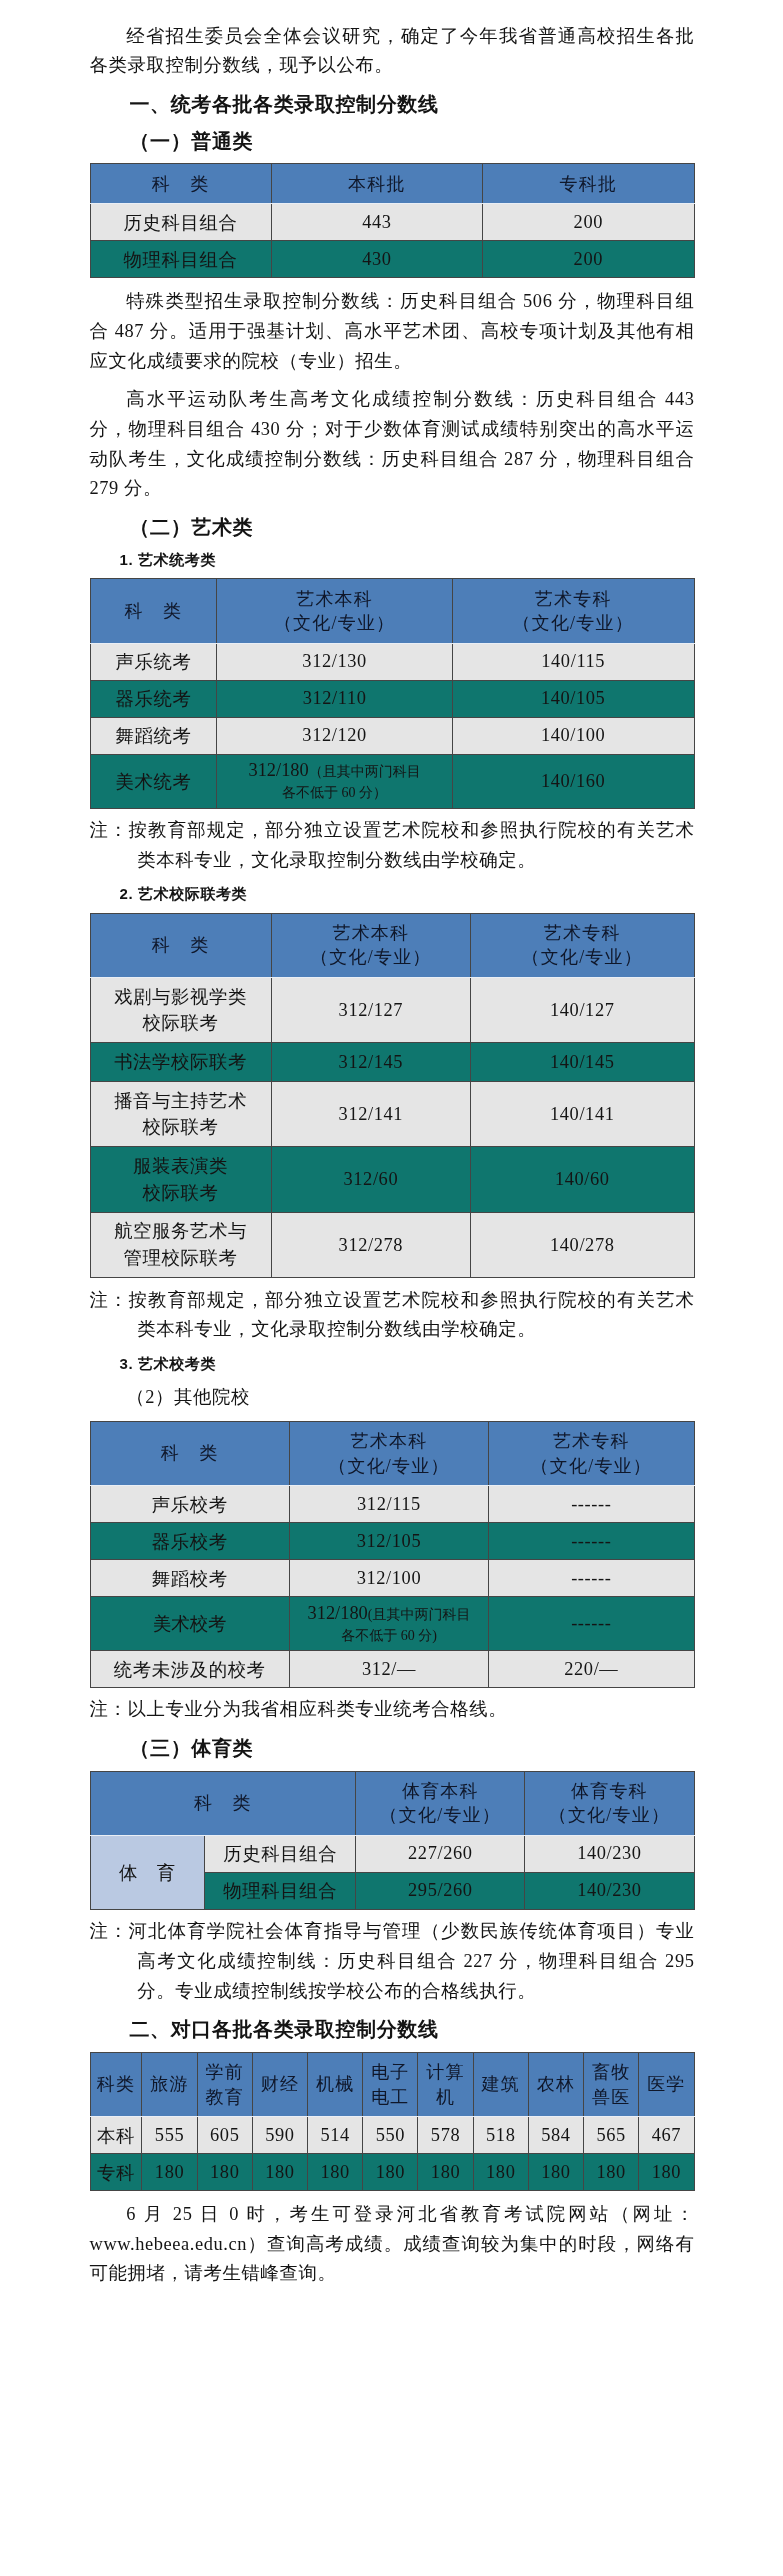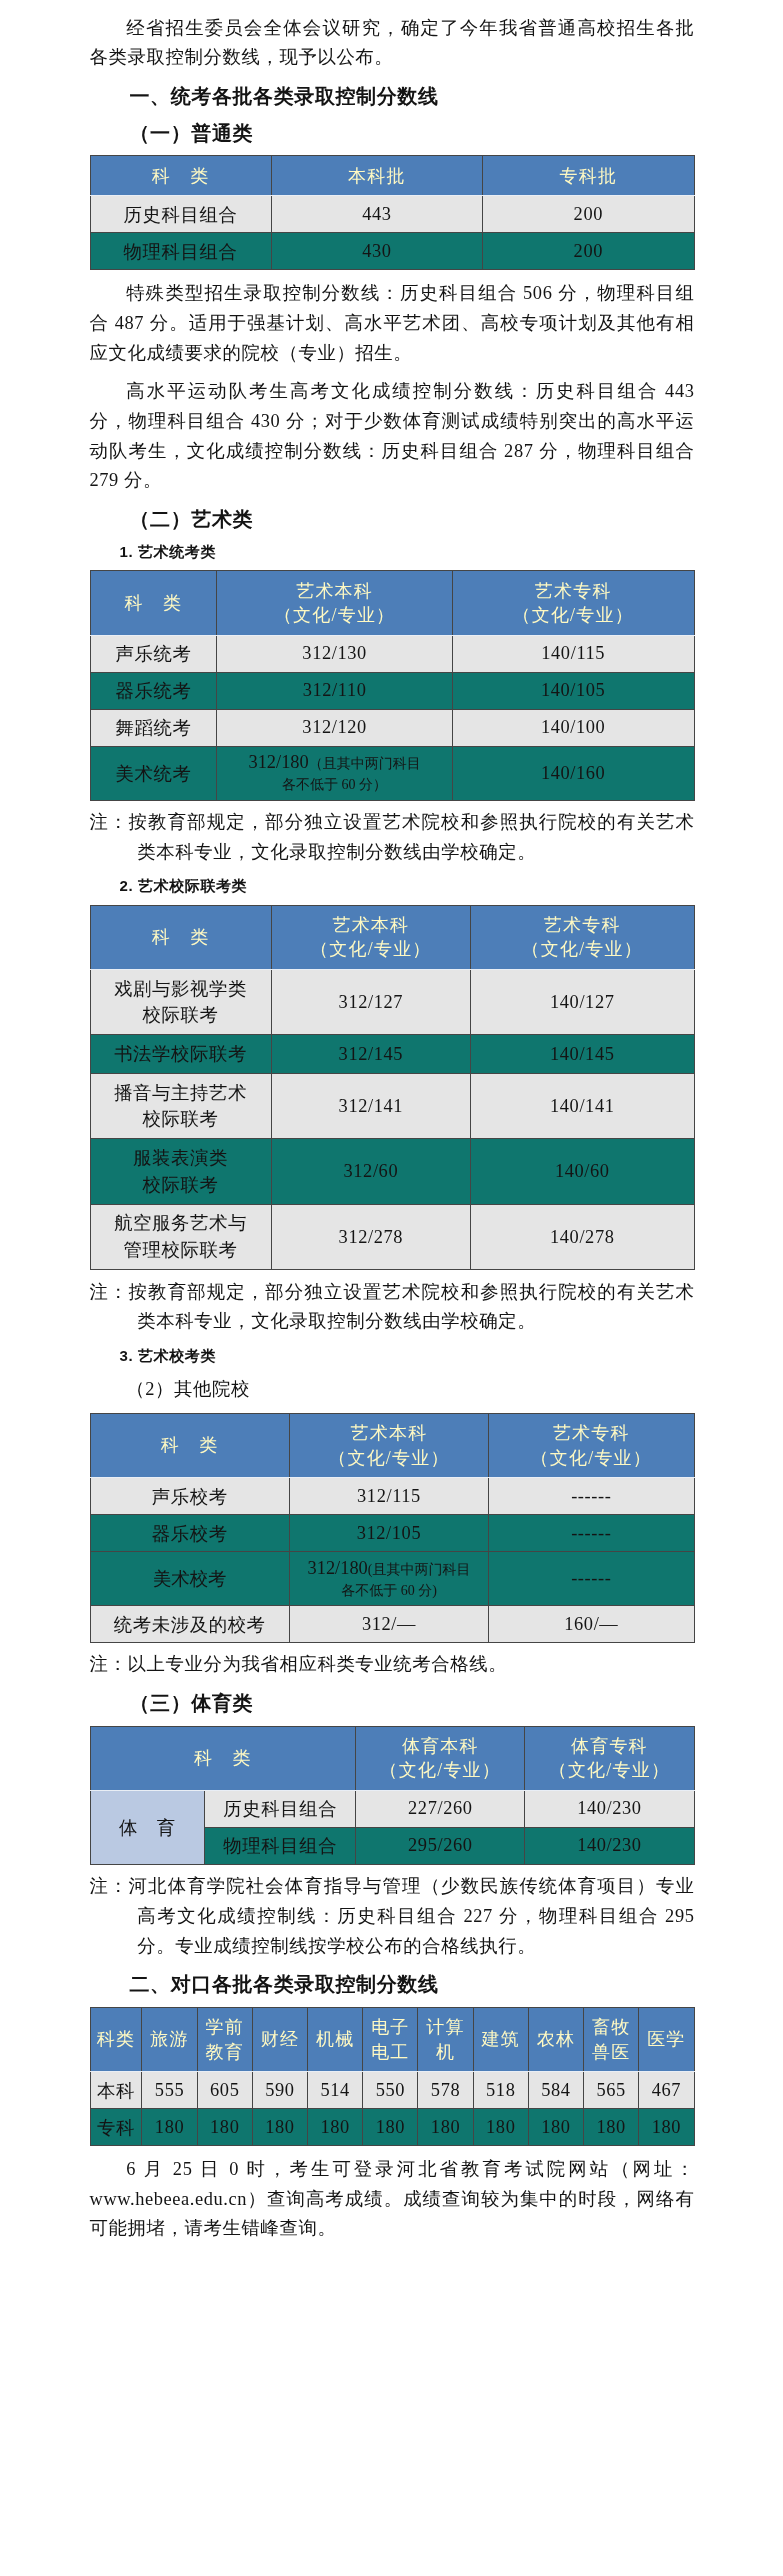--- a/index.html
+++ b/index.html
@@ -5,21 +5,21 @@
   html, body { margin: 0; padding: 0; background: #ffffff; }
   body {
     width: 784px;
     min-height: 2576px;
     font-family: "Liberation Serif", "DejaVu Serif", serif;
     color: #141414;
   }
   .doc {
     width: 605px;
     margin: 0 auto;
-    padding-top: 5px;
+    padding-top: 13px;
   }
   p.body {
     font-size: 18.4px;
     line-height: 1.62;
     letter-spacing: 0.6px;
     text-align: justify;
     text-indent: 2em;
     margin: 8.6px 0;
   }
   p.note {
@@ -47,21 +47,21 @@
     margin: 8.6px 0 7.3px 0;
     border: 1.2px solid #454545;
   }
   table.t th, table.t td {
     border: 0.6px solid #454545;
     text-align: center;
     vertical-align: middle;
   }
   table.t thead th {
     background: #4d7eb8;
-    color: #fef9c3;
+    color: #0f172a;
     font-weight: 400;
     font-size: 18px;
     line-height: 1.35;
     letter-spacing: 1.2px;
     padding: 7.3px 2.4px;
     border-bottom: 1.8px solid #e9eef5;
   }
   table.t td {
     font-size: 18.4px;
     letter-spacing: 0.6px;
@@ -241,30 +241,35 @@
       <tr class="lb">
         <td class="label">声乐校考</td>
         <td>312/115</td>
         <td>------</td>
       </tr>
       <tr class="w">
         <td class="label">器乐校考</td>
         <td>312/105</td>
         <td>------</td>
       </tr>
+      <tr class="lb">
+        <td class="label">舞蹈校考</td>
+        <td>312/100</td>
+        <td>------</td>
+      </tr>
       <tr class="w">
         <td><span class="val">美术校考</span></td>
         <td><span class="val">312/180</span><span class="cellnote pre">(且其中两门科目
 各不低于 60 分)</span></td>
         <td>------</td>
       </tr>
       <tr class="lb">
         <td class="label">统考未涉及的校考</td>
         <td>312/—</td>
-        <td>160/—</td>
+        <td>220/—</td>
       </tr>
     </tbody>
   </table>
 
   <p class="note">注：以上专业分为我省相应科类专业统考合格线。</p>
 
   <div class="h-sub">（三）体育类</div>
 
   <table class="t t-tiyu">
     <colgroup>

